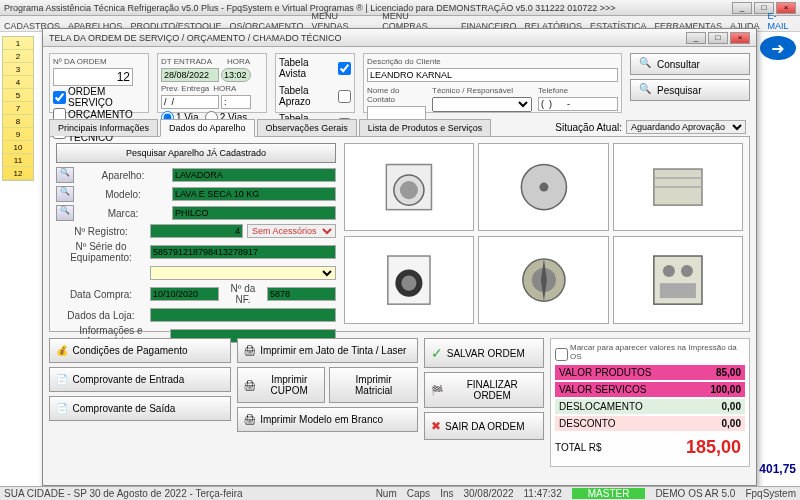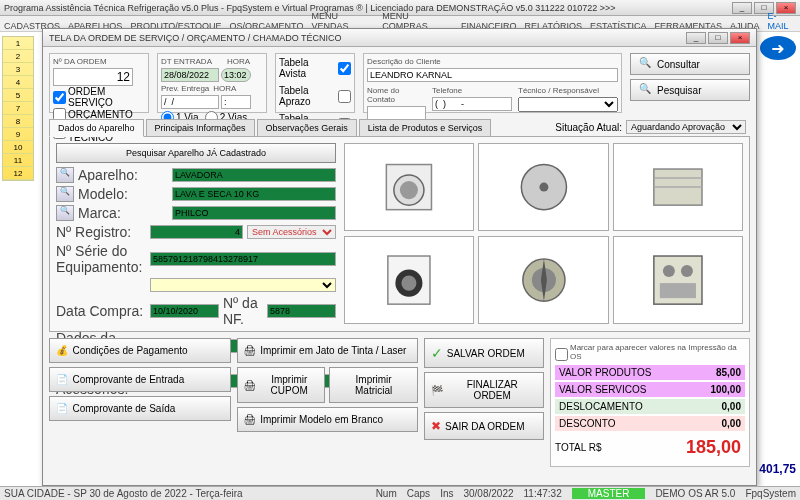--- a/index.html
+++ b/index.html
@@ -28,37 +28,37 @@
 .chk{display:flex;align-items:center;gap:2px;font-size:8px}
 .radio{display:flex;align-items:center;gap:2px;font-size:8px}
 .btn{background:linear-gradient(#fefefe,#e0e0e0);border:1px solid #999;padding:3px 8px;font-size:9px;display:inline-flex;align-items:center;gap:4px;cursor:pointer}
 .btn .ico{width:14px;height:14px;display:inline-block}
 .tabs{display:flex;margin-top:6px;border-bottom:1px solid #aaa}
 .tab{padding:3px 8px;font-size:9px;background:#e4e4e4;border:1px solid #aaa;border-bottom:none;margin-right:2px;cursor:pointer}
 .tab.active{background:#f8f8f8;border-bottom:1px solid #f8f8f8;margin-bottom:-1px}
 .tabcontent{border:1px solid #aaa;border-top:none;padding:6px;background:#f8f8f8;height:195px;display:flex;gap:8px}
 .leftcol{width:280px}
 .fieldrow{display:flex;align-items:center;gap:4px;margin-bottom:3px}
-.fieldrow label{width:90px;text-align:left;font-size:14px;color:#444}
+.fieldrow label{width:90px;text-align:center;font-size:10px;color:#444}
 .fieldrow input{flex:1;border:1px solid #aaa;padding:1px 2px;font-size:9px;background:#15803d}
 .fieldrow select{border:1px solid #aaa;font-size:9px}
 .fieldrow .sbtn{width:18px;height:16px;border:1px solid #999;background:linear-gradient(#eef,#ccd);font-size:8px;text-align:center}
 .bigbtn{width:100%;padding:4px;font-size:9px;background:linear-gradient(#fdfdfd,#dedede);border:1px solid #888;margin-bottom:4px}
 .imgs{flex:1;display:grid;grid-template-columns:repeat(3,1fr);gap:4px}
 .imgbox{border:1px solid #aaa;background:#fff;display:flex;align-items:center;justify-content:center;position:relative;height:88px}
 .imgbox svg{width:70%;height:70%}
 .situ{position:absolute;right:10px;top:91px;display:flex;align-items:center;gap:4px;font-size:9px}
 .situ select{border:1px solid #aaa;font-size:9px;width:120px}
 .bottom{display:flex;gap:6px;margin-top:6px}
 .btncol{flex:1;display:flex;flex-direction:column;gap:4px}
 .btncol .btn{width:100%;justify-content:flex-start;padding:6px}
 .totals{width:200px;border:1px solid #bbb;padding:4px;background:#fefefe}
 .totals .tlbl{font-size:8px;color:#555;margin-bottom:4px}
 .totals .trow{display:flex;justify-content:space-between;padding:2px 4px;margin-bottom:2px}
-.totals .trow.y{background:#f0abfc}
+.totals .trow.y{background:#ec4899}
 .totals .trow.g{background:#e0f0e0}
 .totals .trow.r{background:#ffe0e0}
 .totals .total{font-size:18px;color:#d22;text-align:right;font-weight:bold;padding:4px}
 .statusbar{position:absolute;left:0;right:0;bottom:0;height:14px;background:#e8e8e8;border-top:1px solid #aaa;display:flex;align-items:center;padding:0 4px;font-size:8px;color:#444;gap:10px}
 .statusbar .sp{flex:1}
 .statusbar .grn{background:#4c4;padding:0 16px;color:#fff}
 .ico-check{color:#3a3;font-size:14px}
 .ico-x{color:#d33;font-size:12px}
 </style>
 </head>
@@ -173,44 +173,44 @@
         <div class="chk" style="margin-top:6px">
             <span>Tabela Atacado</span>
             <input type="checkbox" style="">
           </div>
       </div>
       <div class="grp" style="flex:1">
         <div class="grp-lbl">Descrição do Cliente</div>
         <input type="text" style="width: 100%;" value="LEANDRO KARNAL">
         <div style="display:flex;gap:6px;margin-top:4px">
           <div style="flex:1"><div class="grp-lbl">Nome do Contato</div><input type="text" style="width: 100%;"></div>
+          <div style="width:100px"><div class="grp-lbl">Técnico / Responsável</div><select style="width:100%"><option></option></select></div>
           <div style="width:80px"><div class="grp-lbl">Telefone</div><input type="text" style="width: 100%;" value="(  )      -"></div>
-          <div style="width:100px"><div class="grp-lbl">Técnico / Responsável</div><select style="width:100%"><option></option></select></div>
         </div>
       </div>
       <div style="width:120px;display:flex;flex-direction:column;gap:4px">
         <button class="btn">
             <span class="ico">🔍</span>
             <span>Consultar</span>
           </button>
         <button class="btn">
             <span class="ico">🔍</span>
             <span>Pesquisar</span>
           </button>
       </div>
     </div>
 
     <div class="situ">
       <span>Situação Atual:</span>
       <select><option>Aguardando Aprovação</option></select>
     </div>
 
     <div class="tabs">
+      <div class="tab">Principais Informações</div>
       <div class="tab active">Dados do Aparelho</div>
-      <div class="tab">Principais Informações</div>
       <div class="tab">Observações Gerais</div>
       <div class="tab">Lista de Produtos e Serviços</div>
     </div>
 
     <div class="tabcontent">
       <div class="leftcol">
         <button class="bigbtn">Pesquisar Aparelho JÁ Cadastrado</button>
         <div class="fieldrow">
             <div class="sbtn">🔍</div>
             <label>Aparelho:</label>

